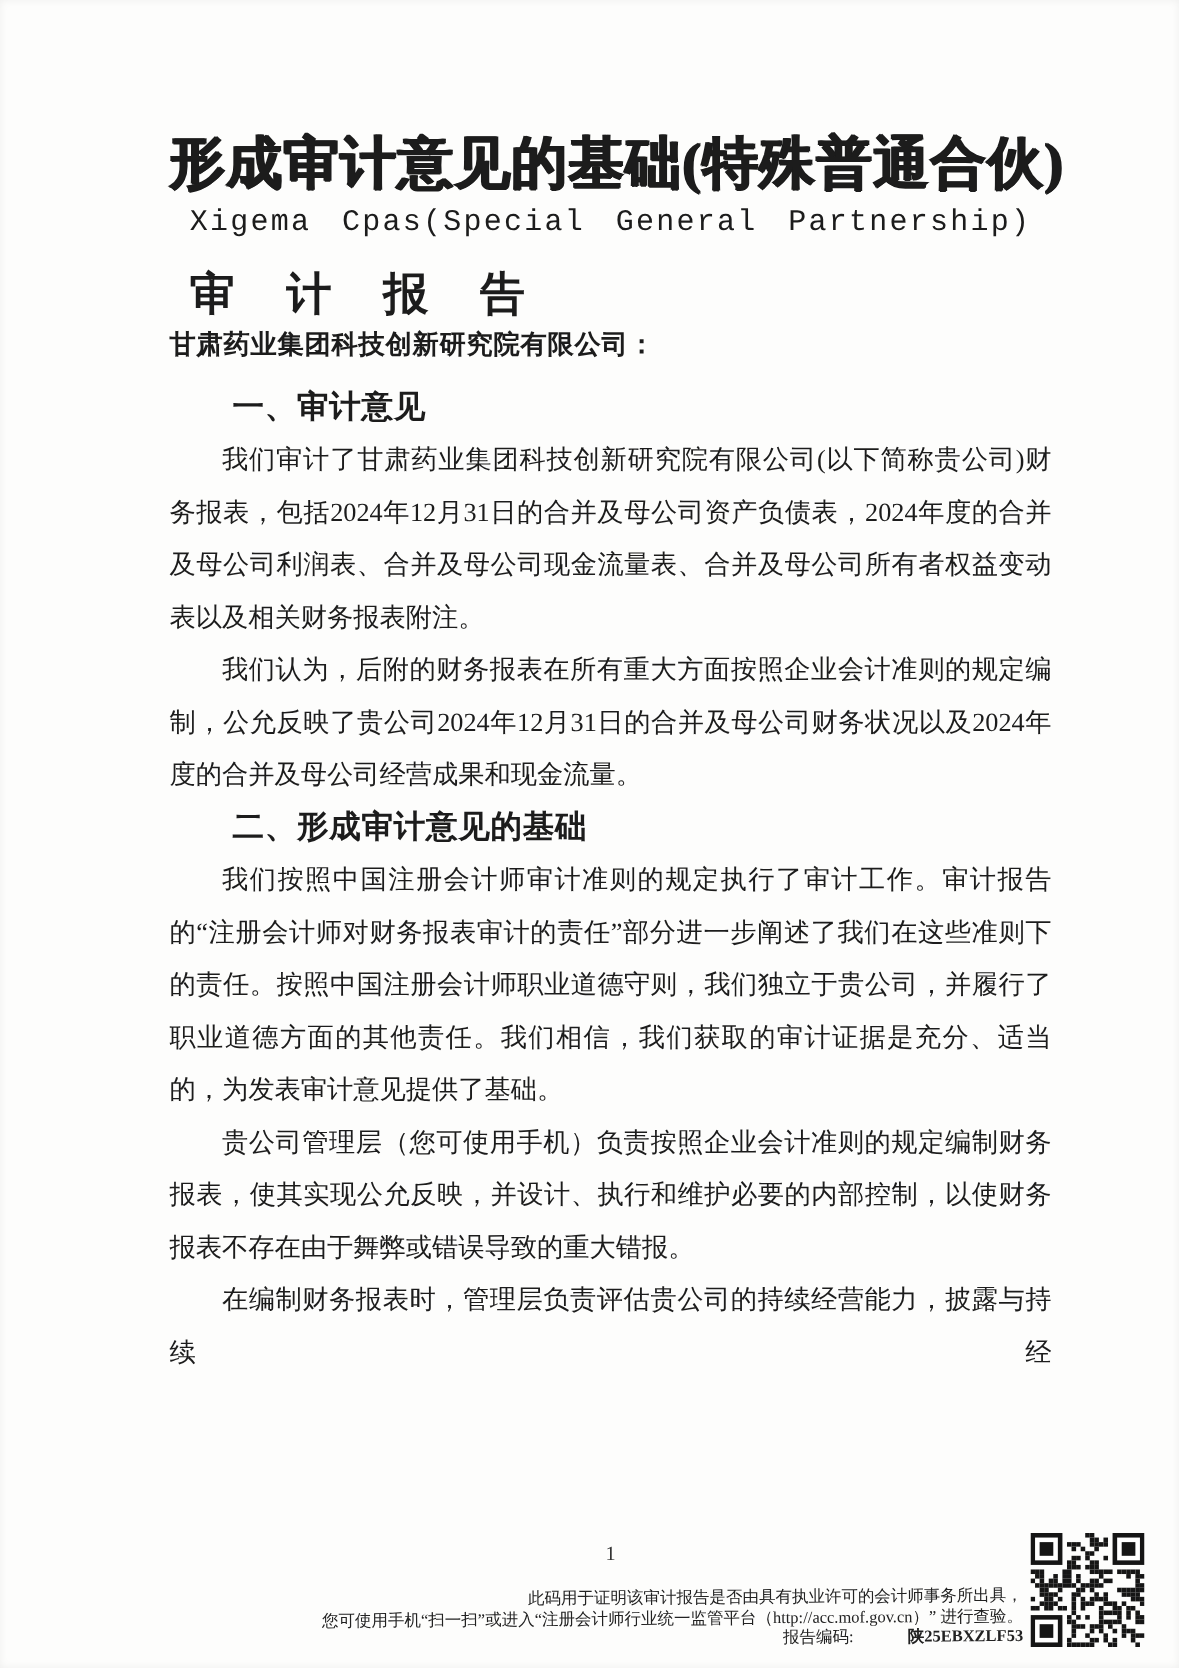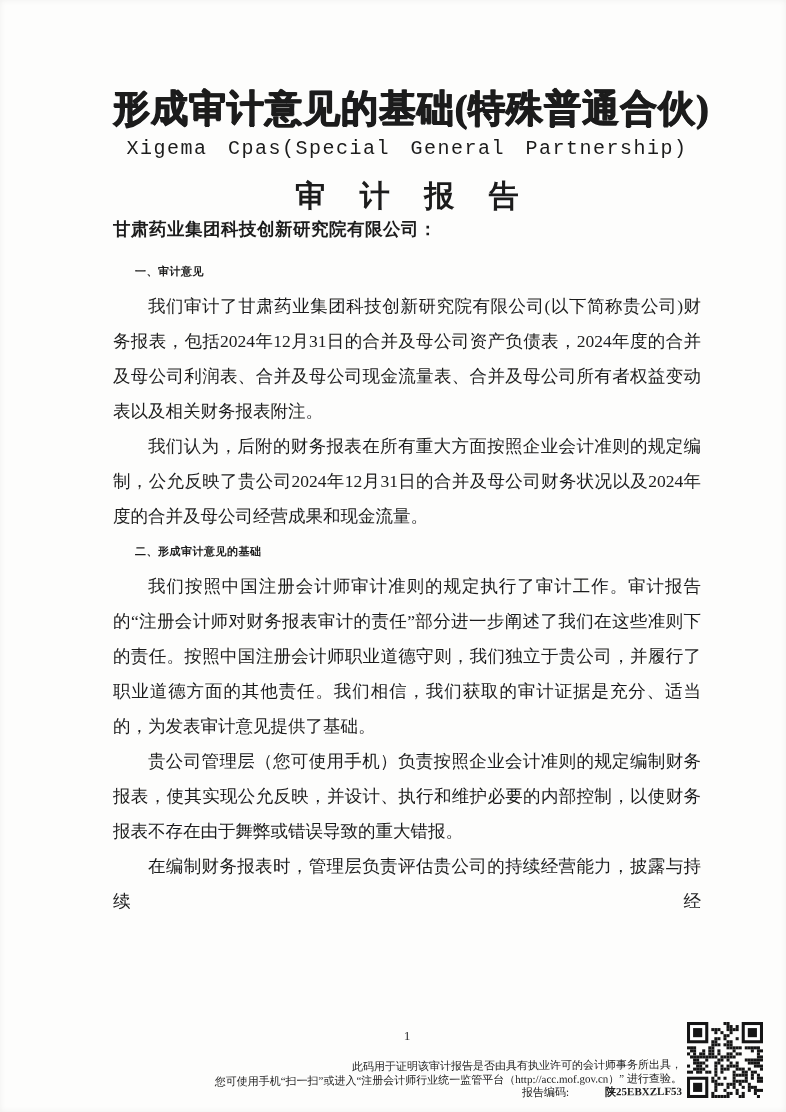--- a/index.html
+++ b/index.html
@@ -39,39 +39,38 @@
   }
   .doc-no {
     font-size:17px;
     text-align:center;
     margin-top:24px;
     letter-spacing:0.5px;
   }
   .report-title {
     font-size:30px;
     font-weight:700;
-    text-align:center;
     margin-top:16px;
     letter-spacing:0.45em;
     text-indent:0.45em;
     white-space:nowrap;
   }
   .addressee {
     font-size:17.5px;
     font-weight:700;
     letter-spacing:0.5px;
   }
   .body {
     margin-top:13px;
     font-size:17.5px;
     line-height:35px;
     text-align:justify;
   }
   .body h3 {
-    font-size:11px;
+    font-size:21px;
     font-weight:700;
     text-indent:2em;
     letter-spacing:0.5px;
   }
   .body p {
     text-indent:2em;
   }
   .body p.cont { text-align-last:justify; }
   .page-num {
     position:absolute;

